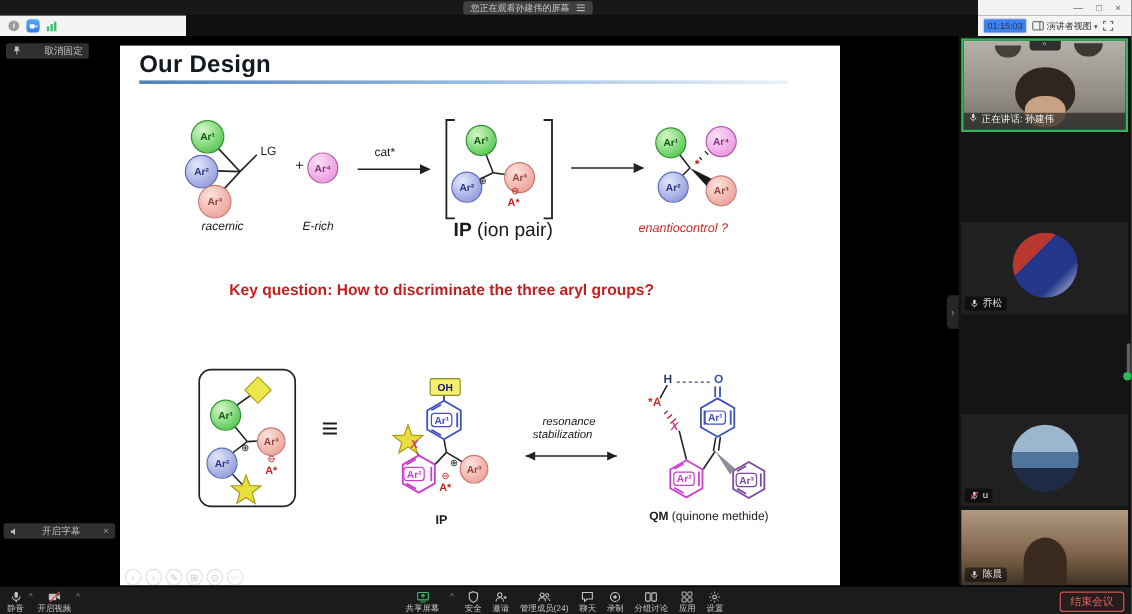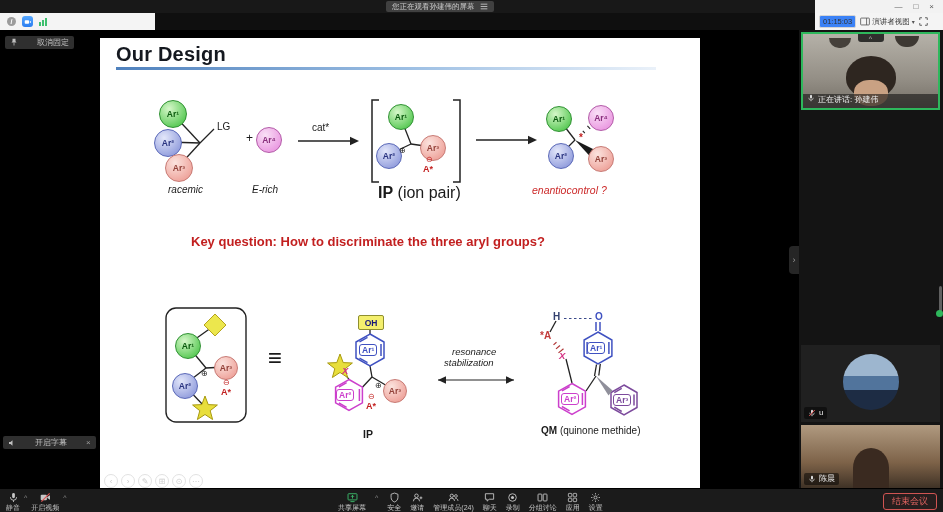--- a/index.html
+++ b/index.html
@@ -319,20 +319,31 @@
       <svg width="8" height="8" viewBox="0 0 16 16">
           <rect x="6" y="1.5" width="4" height="7.5" rx="2" fill="#ddd"></rect>
           <path d="M3.5 7.5a4.5 4.5 0 0 0 9 0" stroke="#ddd" fill="none" stroke-width="1.3"></path>
           <line x1="8" y1="12" x2="8" y2="14.5" stroke="#ddd" stroke-width="1.3"></line>
         </svg>
       <span>正在讲话: 孙建伟</span>
     </div>
   </div>
 
 
+  <div class="tile" style="top:155px;height:77px">
+    <div class="avatar" style="background:linear-gradient(135deg,#b8372f 0 35%,#24368a 35% 70%,#cdd6e8)"></div>
+    <div class="tlabel">
+      <svg width="8" height="8" viewBox="0 0 16 16">
+          <rect x="6" y="1.5" width="4" height="7.5" rx="2" fill="#ddd"></rect>
+          <path d="M3.5 7.5a4.5 4.5 0 0 0 9 0" stroke="#ddd" fill="none" stroke-width="1.3"></path>
+          <line x1="8" y1="12" x2="8" y2="14.5" stroke="#ddd" stroke-width="1.3"></line>
+        </svg>
+      <span>乔松</span>
+    </div>
+  </div>
 
 
   <div class="tile" style="top:315px;height:77px">
     <div class="avatar" style="width:56px;height:56px;background:linear-gradient(180deg,#9db6cf 0 40%,#51749c 40% 65%,#1d2c44 65%)"></div>
     <div class="tlabel">
       <svg width="8" height="8" viewBox="0 0 16 16">
           <rect x="6" y="1.5" width="4" height="7.5" rx="2" fill="#ddd"></rect>
           <path d="M3.5 7.5a4.5 4.5 0 0 0 9 0" stroke="#ddd" fill="none" stroke-width="1.3"></path>
           <line x1="8" y1="12" x2="8" y2="14.5" stroke="#ddd" stroke-width="1.3"></line>
           <line x1="2.5" y1="14" x2="13.5" y2="2" stroke="#e05252" stroke-width="2"></line>

